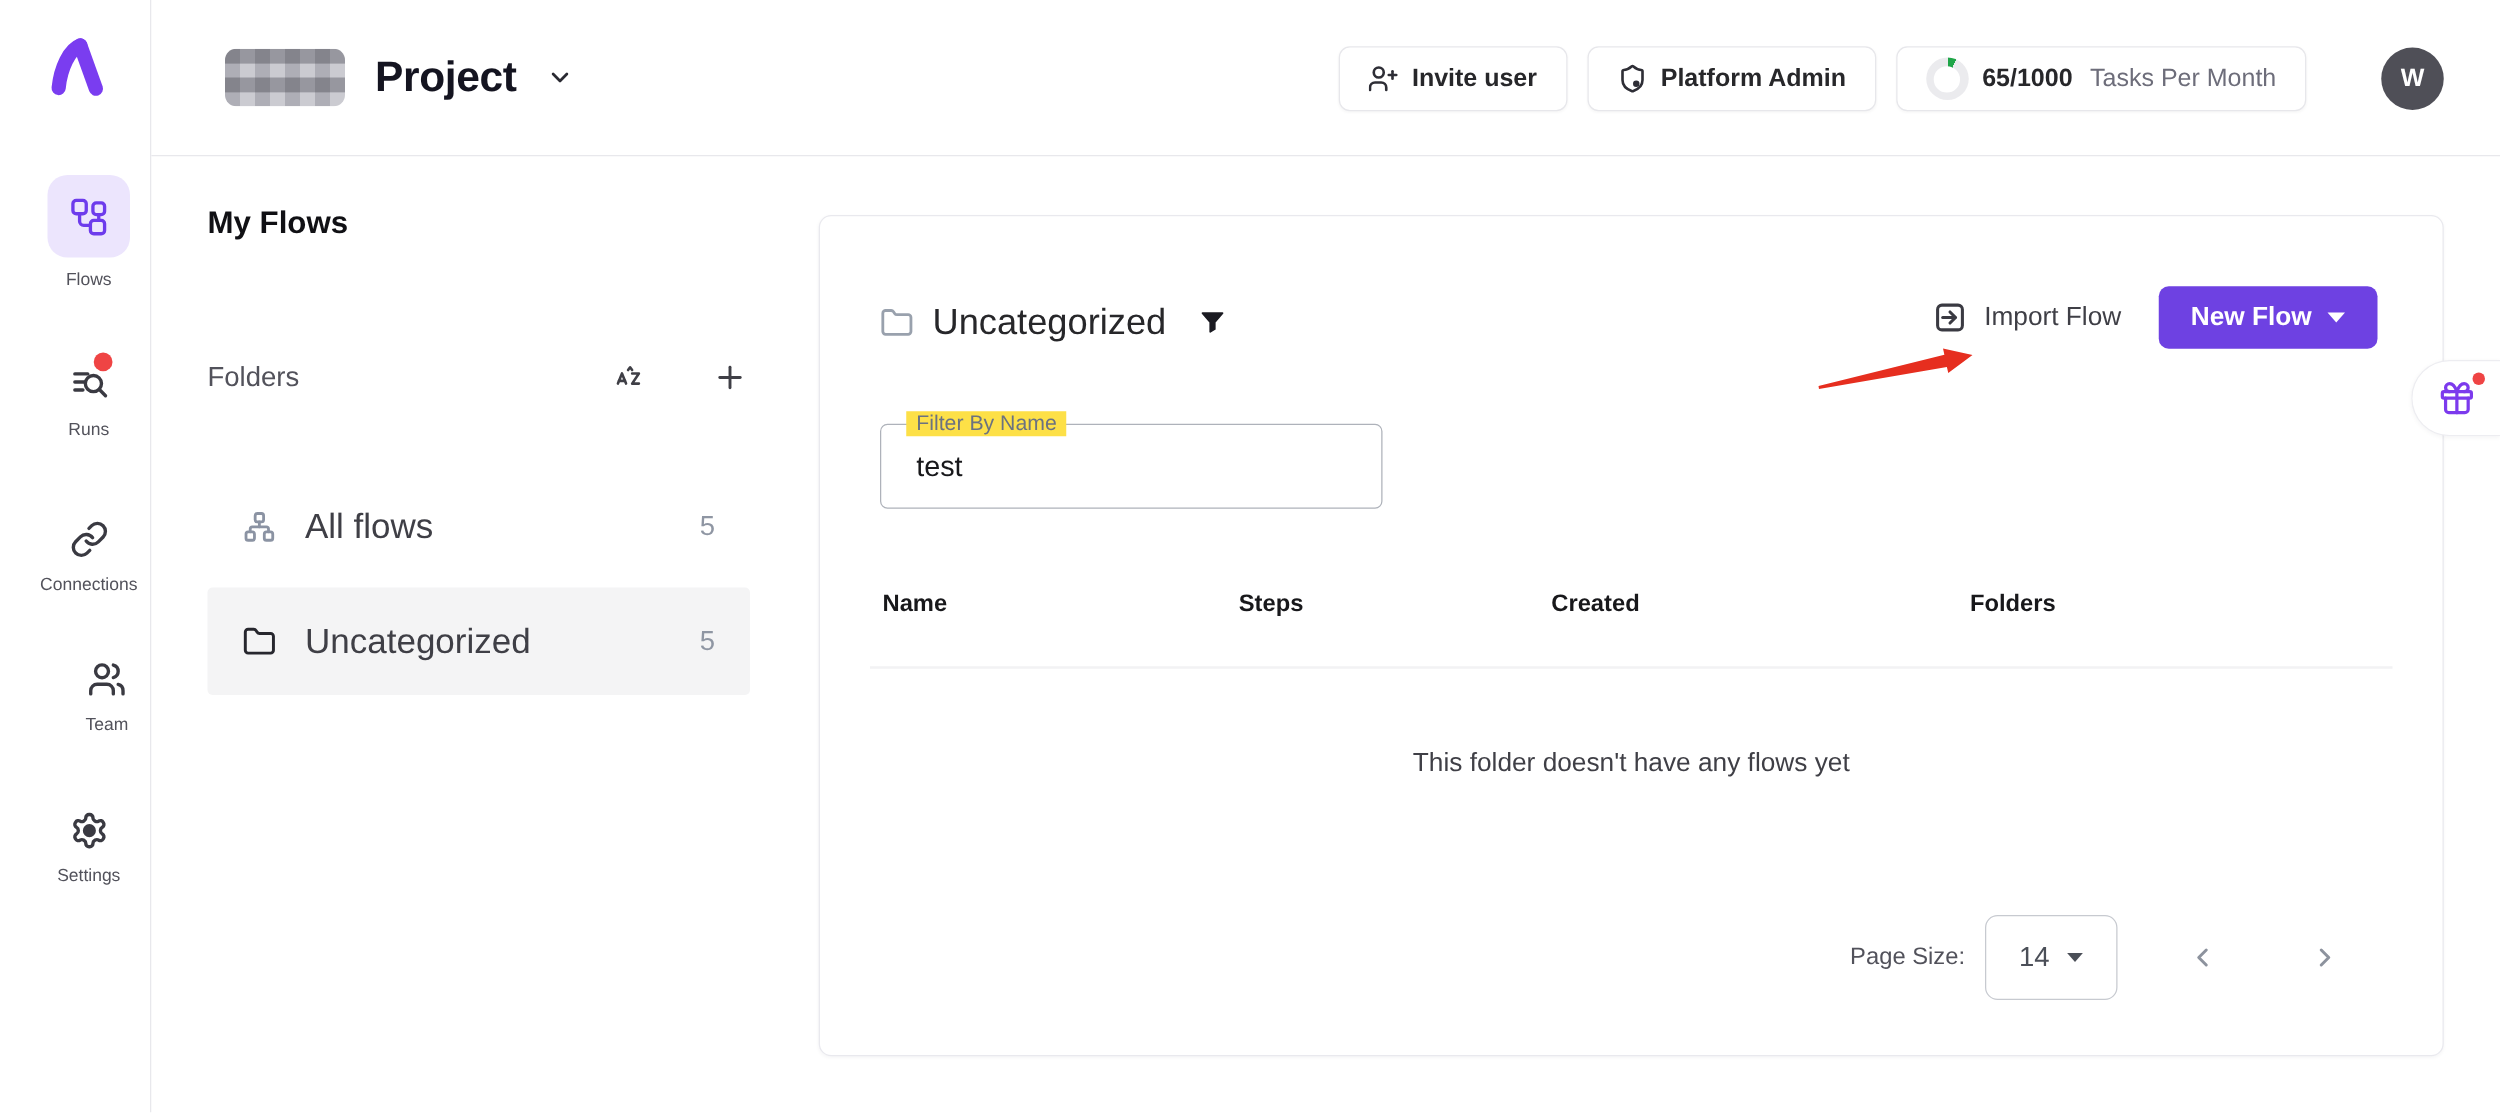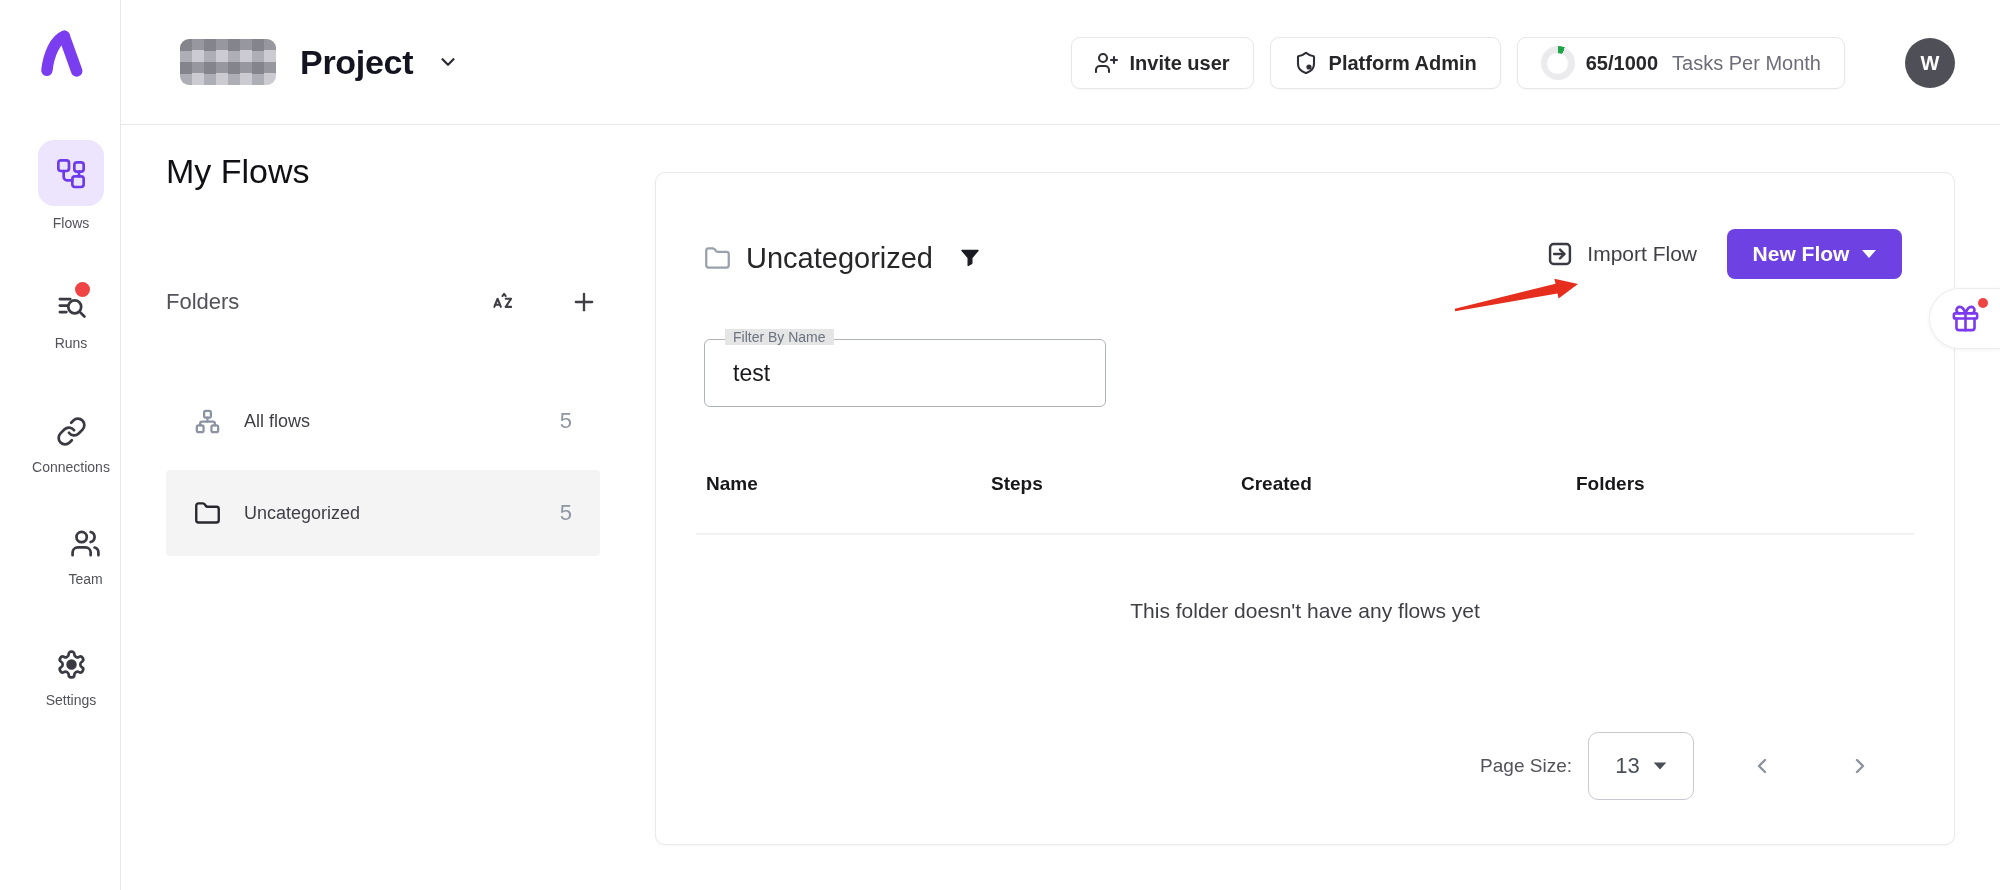--- a/index.html
+++ b/index.html
@@ -35,29 +35,29 @@
   .tasks-label { font-weight:400; color:#6d6d7a; margin-left:3px; }
   .ring { width:34px; height:34px; border-radius:50%;
     background:conic-gradient(#1fa548 0deg 24deg, #ebebee 24deg 360deg);
     display:flex; align-items:center; justify-content:center; }
   .ring-hole { width:21px; height:21px; border-radius:50%; background:#fff; }
   .avatar { width:50px; height:50px; border-radius:50%; background:#4f4f57; color:#fff;
     font-size:20px; font-weight:700; display:flex; align-items:center; justify-content:center;
     margin-left:44px; cursor:pointer; }
 
   
-  .page-title { position:absolute; left:166px; top:152px; font-size:34px; font-weight:400; color:#101014; }
+  .page-title { position:absolute; left:166px; top:164px; font-size:25px; font-weight:700; color:#101014; }
   .folders-head { position:absolute; left:166px; top:280px; width:432px; height:44px;
     display:flex; align-items:center; }
   .folders-label { font-size:22px; color:#52525b; }
   .sort-az { margin-left:auto; display:flex; align-items:center; cursor:pointer; color:#3f3f46; }
   .plus-btn { margin-left:54px; cursor:pointer; color:#3f3f46; display:flex; }
   .folder-row { position:absolute; left:166px; width:434px; height:86px; display:flex;
     align-items:center; padding:0 28px; cursor:pointer; border-radius:4px; }
-  .folder-row .f-label { font-size:18px; color:#3f3f46; margin-left:23px; }
+  .folder-row .f-label { font-size:28px; color:#3f3f46; margin-left:23px; }
   .folder-row .f-count { margin-left:auto; font-size:22px; color:#8f96a3; }
   .row-all { top:378px; }
   .row-uncat { top:470px; background:#f4f4f5; }
 
   
   .card { position:absolute; left:655px; top:172px; width:1300px; height:673px; background:#fff;
     border:1px solid #e9e9ee; border-radius:10px; box-shadow:0 1px 3px rgba(16,24,40,.04); }
   .card-head { position:absolute; left:48px; top:60px; height:50px; display:flex;
     align-items:center; gap:15px; }
   .card-title { font-size:29px; font-weight:500; color:#27272a; }
@@ -65,22 +65,22 @@
   .head-actions { position:absolute; right:52px; top:56px; height:50px; display:flex;
     align-items:center; gap:30px; }
   .import-flow { display:flex; align-items:center; gap:13px; font-size:21px; color:#3f3f46; cursor:pointer; }
   .new-flow-btn { height:50px; min-width:175px; background:#6e41e2; border:none; border-radius:8px;
     color:#fff; font-size:21px; font-weight:700; font-family:inherit; display:flex; align-items:center;
     justify-content:center; gap:13px; padding:0 20px; cursor:pointer; }
   .caret-down { width:0; height:0; border-left:7px solid transparent; border-right:7px solid transparent;
     border-top:8px solid currentColor; }
   .filter-field { position:absolute; left:48px; top:166px; width:402px; height:68px;
     border:1.5px solid #aeb2ba; border-radius:6px; background:#fff; }
-  .filter-label { position:absolute; top:-11px; left:20px; background:#e5e5e5; padding:0 8px;
-    font-size:14px; color:#6b7280; }
+  .filter-label { position:absolute; top:-11px; left:20px; background:#fde047; padding:0 8px;
+    font-size:17px; color:#6b7280; }
   .filter-input { position:absolute; inset:0; border:none; outline:none; background:transparent;
     font-family:inherit; font-size:23px; color:#18181b; padding:0 0 0 28px; width:100%; height:100%; }
   .thead { position:absolute; left:50px; right:50px; top:300px; display:grid;
     grid-template-columns:285px 250px 335px 1fr; }
   .th { font-size:19px; font-weight:700; color:#18181b; }
   .tdivider { position:absolute; left:40px; right:40px; top:360px; height:2px; background:#f2f2f4; }
   .empty { position:absolute; left:0; right:0; top:426px; text-align:center; font-size:21px; color:#3f3f46; }
   .pagination { position:absolute; right:78px; top:559px; height:68px; display:flex; align-items:center; }
   .psize-label { font-size:19px; color:#52525b; margin-right:16px;margin-left:48px; }
   .psize-box { width:106px; height:68px; border:1.5px solid #c7cad0; border-radius:10px;
@@ -292,21 +292,21 @@
     <span class="th">Created</span>
     <span class="th">Folders</span>
   </div>
   <div class="tdivider"></div>
 
   <div class="empty">This folder doesn't have any flows yet</div>
 
   <div class="pagination">
     <span class="psize-label">Page Size:</span>
     <div class="psize-box">
-      <span>13</span>
+      <span>14</span>
       <span class="caret-down"></span>
     </div>
     <button class="pg-btn pg-prev">
       <svg width="24" height="24" viewBox="0 0 24 24" fill="none" stroke="#8d939e" stroke-width="2.4" stroke-linecap="round" stroke-linejoin="round">
         <path d="m15 18-6-6 6-6"></path>
       </svg>
     </button>
     <button class="pg-btn pg-next">
       <svg width="24" height="24" viewBox="0 0 24 24" fill="none" stroke="#8d939e" stroke-width="2.4" stroke-linecap="round" stroke-linejoin="round">
         <path d="m9 18 6-6-6-6"></path>

